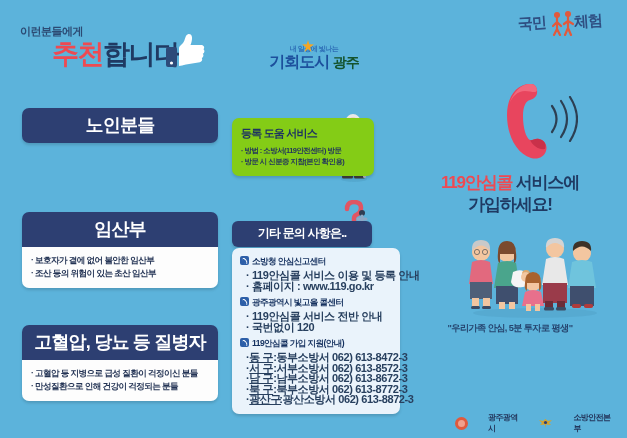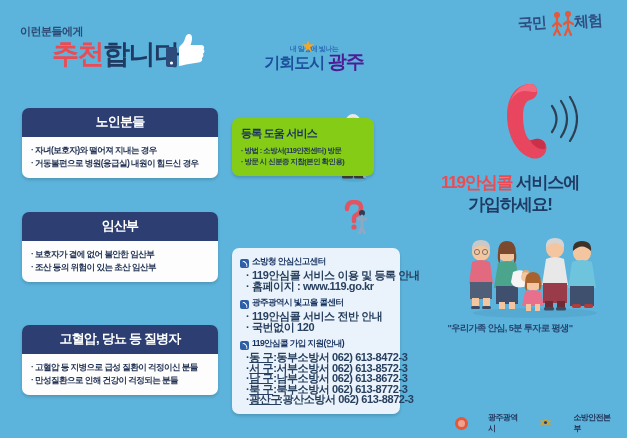--- a/index.html
+++ b/index.html
@@ -24,36 +24,36 @@
   }
   .hdr-main .red{color:#ee4a52;}
   .thumb{
     position:absolute;left:166px;top:33px;width:40px;height:36px;
   }
 
   
   .gj-logo{position:absolute;left:256px;top:44px;width:116px;height:36px;text-align:center;}
   .gj-top{font-size:7px;font-weight:bold;color:#2e6fb7;letter-spacing:-0.5px;line-height:9px;}
   .gj-bot{font-size:16px;font-weight:bold;color:#1c4f9c;letter-spacing:-1px;line-height:18px;}
-  .gj-bot .big{font-size:19px;color:#4c1d95;}
+  .gj-bot .big{font-size:14px;color:#14532d;}
   .gj-spark{position:absolute;left:46px;top:-4px;width:12px;height:12px;
      background:#f5a623;clip-path:polygon(50% 0,61% 35%,100% 38%,68% 60%,79% 100%,50% 75%,21% 100%,32% 60%,0 38%,39% 35%);}
 
   
   .cal-logo{position:absolute;left:518px;top:8px;width:96px;height:32px;}
   .cal-txt{position:absolute;font-weight:bold;font-size:15px;color:#2f4f82;
      font-family:"Liberation Serif",serif;letter-spacing:-1px;transform:rotate(-4deg);}
   .cal-a{left:0;top:6px;}
   .cal-b{left:56px;top:4px;color:#2f4f82;}
   .cal-fig{position:absolute;left:34px;top:2px;width:22px;height:26px;}
 
   
   .card{position:absolute;left:22px;width:196px;border-radius:7px;overflow:hidden;
      box-shadow:0 2px 3px rgba(0,0,0,.15);}
-  .card-h{background:#2d3f72;color:#fff;font-size:13px;font-weight:bold;
+  .card-h{background:#2d3f72;color:#fff;font-size:18px;font-weight:bold;
      text-align:center;padding:5px 0 6px;letter-spacing:-0.8px;}
   .card-b{background:#fdfdfd;padding:7px 9px 8px;}
   .card-b li{list-style:none;font-size:8.6px;color:#243455;letter-spacing:-0.6px;
      line-height:13px;font-weight:bold;white-space:nowrap;}
   .card-b li::before{content:"· ";}
   .card-b ul{margin:0;padding:0;}
   #card1{top:108px;}
   #card2{top:212px;}
   #card3{top:325px;}
 
@@ -66,21 +66,21 @@
   .reg-list li::before{content:"· ";}
   .reg-list ul,.reg-list{margin:0;padding:0;}
 
   .qa-head{position:absolute;left:232px;top:221px;width:140px;background:#2d3f72;
      border-radius:6px;color:#fff;font-size:12px;font-weight:bold;text-align:center;
      padding:4px 0 5px;letter-spacing:-0.8px;box-shadow:0 2px 3px rgba(0,0,0,.15);}
   #qa-card{left:232px;top:248px;width:152px;background:#eaf3fb;padding:8px 8px 9px;}
   .qa-grp{margin-bottom:6px;}
   .qa-grp:last-child{margin-bottom:0;}
   .qa-t{font-size:8.6px;font-weight:bold;color:#15315f;letter-spacing:-0.6px;
-     display:flex;align-items:flex-end;gap:3px;margin-bottom:2px;}
+     display:flex;align-items:flex-start;gap:3px;margin-bottom:2px;}
   .ph-ico{display:inline-block;width:9px;height:9px;background:#2d5fa8;border-radius:2px;
      position:relative;flex:0 0 auto;}
   .ph-ico::after{content:"";position:absolute;left:2px;top:2px;width:5px;height:5px;
      border:1.4px solid #fff;border-radius:0 6px 0 2px;border-left:none;border-bottom:none;
      transform:rotate(10deg);}
   .qa-grp li{list-style:none;font-size:11px;color:#28405f;letter-spacing:-0.4px;
      line-height:10.5px;font-weight:bold;padding-left:6px;white-space:nowrap;}
   .qa-grp li::before{content:"· ";}
   .qa-grp ul{margin:0;padding:0;}
   .dist li{display:flex;gap:0;}
@@ -138,26 +138,20 @@
       <circle cx="5" cy="5" r="3" fill="#e2593c"></circle>
       <path d="M5 8 L5 19 M5 12 L1 16 M5 12 L9 16 M5 19 L2 25 M5 19 L8 25" stroke="#e2593c" stroke-width="2.2" fill="none" stroke-linecap="round"></path>
       <circle cx="16" cy="4" r="3" fill="#e2593c"></circle>
       <path d="M16 7 L16 18 M16 11 L12 14 M16 11 L21 14 M16 18 L13 25 M16 18 L19 25" stroke="#e2593c" stroke-width="2.2" fill="none" stroke-linecap="round"></path>
     </svg>
     <div class="cal-txt cal-b">체험</div>
   </div>
 
   <div class="card" id="card1">
     <div class="card-h">노인분들</div>
-    <div class="card-b">
-      <ul>
-        <li>자녀(보호자)와 떨어져 지내는 경우</li>
-        <li>거동불편으로 병원(응급실) 내원이 힘드신 경우</li>
-      </ul>
-    </div>
   </div>
 
   <div class="card" id="card3">
     <div class="card-h">고혈압, 당뇨 등 질병자</div>
     <div class="card-b">
       <ul>
         <li>고혈압 등 지병으로 급성 질환이 걱정이신 분들</li>
         <li>만성질환으로 인해 건강이 걱정되는 분들</li>
       </ul>
     </div>
@@ -199,20 +193,21 @@
     </div>
   </div>
 
   <svg class="qmark" viewBox="0 0 26 34">
     <path d="M4 9 q0 -7 7 -7 q7 0 7 6 q0 5 -5 7 q-2 1 -2 4 l0 2" stroke="#e15563" stroke-width="4.5" fill="none" stroke-linecap="round"></path>
     <circle cx="11" cy="27" r="2.6" fill="#e15563"></circle>
     <circle cx="19" cy="13" r="3" fill="#2f3d52"></circle>
     <path d="M19 16 l0 11 l-3 7 M19 27 l3 7 M15 19 l8 0" stroke="#8fa8c4" stroke-width="3" fill="none" stroke-linecap="round"></path>
   </svg>
 
+  <div class="qa-head">기타 문의 사항은..</div>
 
   <div class="mcard" id="qa-card">
 
     <div class="qa-grp">
       <div class="qa-t">
         <span class="ph-ico"></span>
         <span>소방청 안심신고센터</span>
       </div>
       <ul>
         <li>119안심콜 서비스 이용 및 등록 안내</li>

